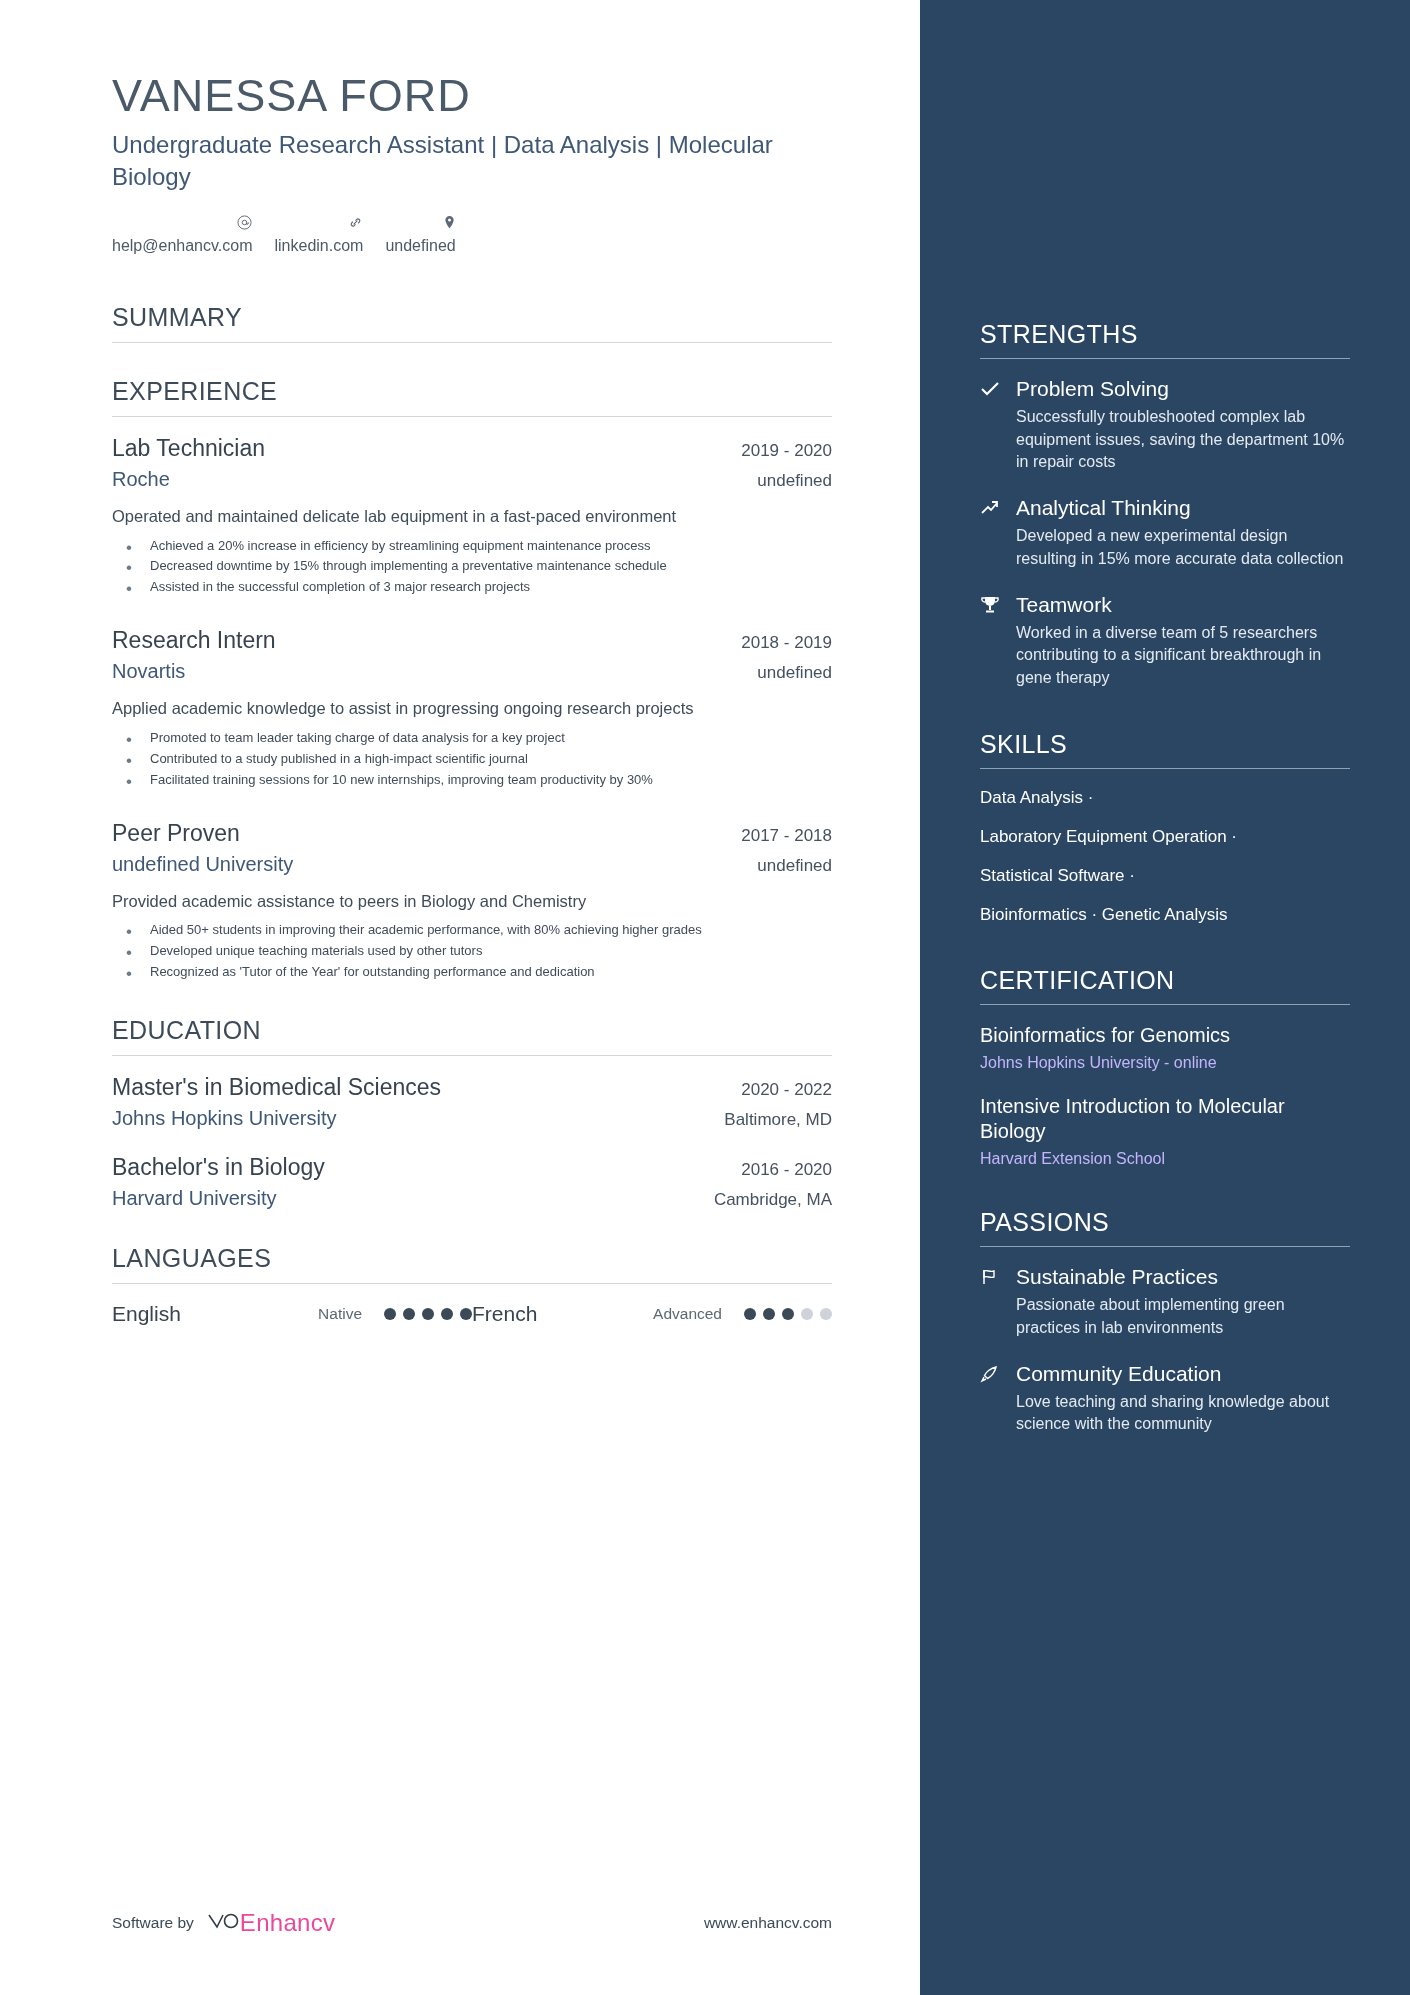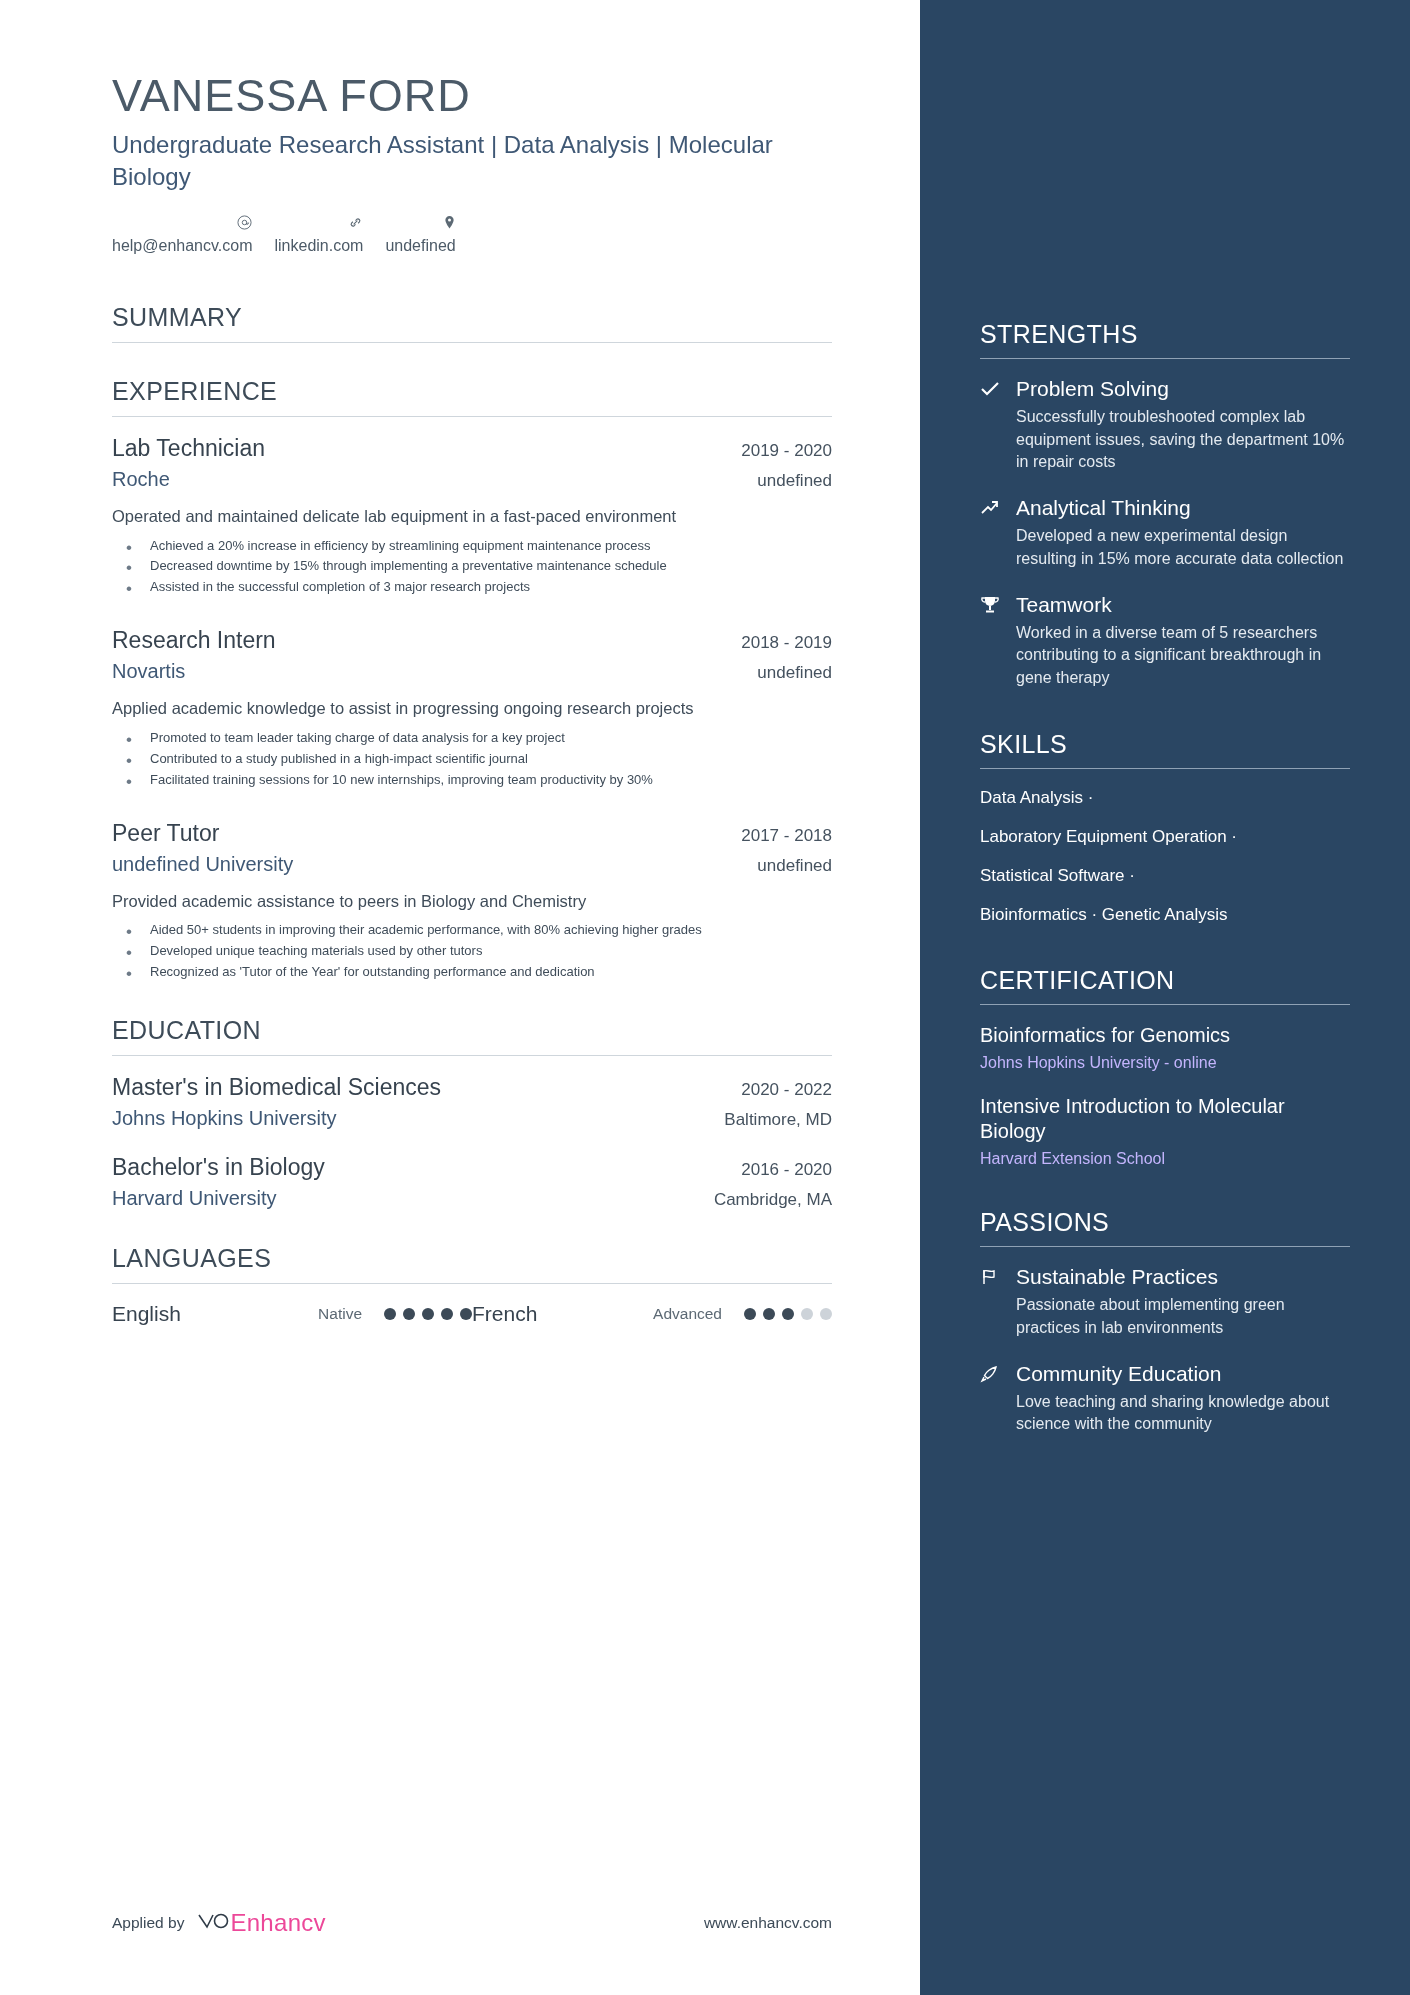--- a/index.html
+++ b/index.html
@@ -320,21 +320,21 @@
         <div class="entry-desc">Applied academic knowledge to assist in progressing ongoing research projects</div>
         <ul class="bullets">
           <li>Promoted to team leader taking charge of data analysis for a key project</li>
           <li>Contributed to a study published in a high-impact scientific journal</li>
           <li>Facilitated training sessions for 10 new internships, improving team productivity by 30%</li>
         </ul>
       </div>
 
       <div class="entry">
         <div class="entry-top">
-          <div class="entry-title">Peer Tutor</div>
+          <div class="entry-title">Peer Proven</div>
           <div class="entry-date">2017 - 2018</div>
         </div>
         <div class="entry-sub">
           <div class="entry-org">undefined University</div>
           <div class="entry-loc">undefined</div>
         </div>
         <div class="entry-desc">Provided academic assistance to peers in Biology and Chemistry</div>
         <ul class="bullets">
           <li>Aided 50+ students in improving their academic performance, with 80% achieving higher grades</li>
           <li>Developed unique teaching materials used by other tutors</li>
@@ -392,21 +392,21 @@
             <span class="dot"></span>
             <span class="dot empty"></span>
             <span class="dot empty"></span>
           </div>
         </div>
       </div>
     </div>
 
     <div class="footer">
       <div class="powered">
-        <span class="powered-label">Applied by</span>
+        <span class="powered-label">Software by</span>
         <span class="brand">
           <span>
             <svg width="34" height="20" viewBox="0 0 34 20">
                 <path d="M3 4 L11 16 L17 4" fill="none" stroke="#2f3b47" stroke-width="1.6"></path>
                 <circle cx="25" cy="10" r="6.5" fill="none" stroke="#2f3b47" stroke-width="1.6"></circle>
               </svg>
           </span>
           <span>Enhancv</span>
         </span>
       </div>

